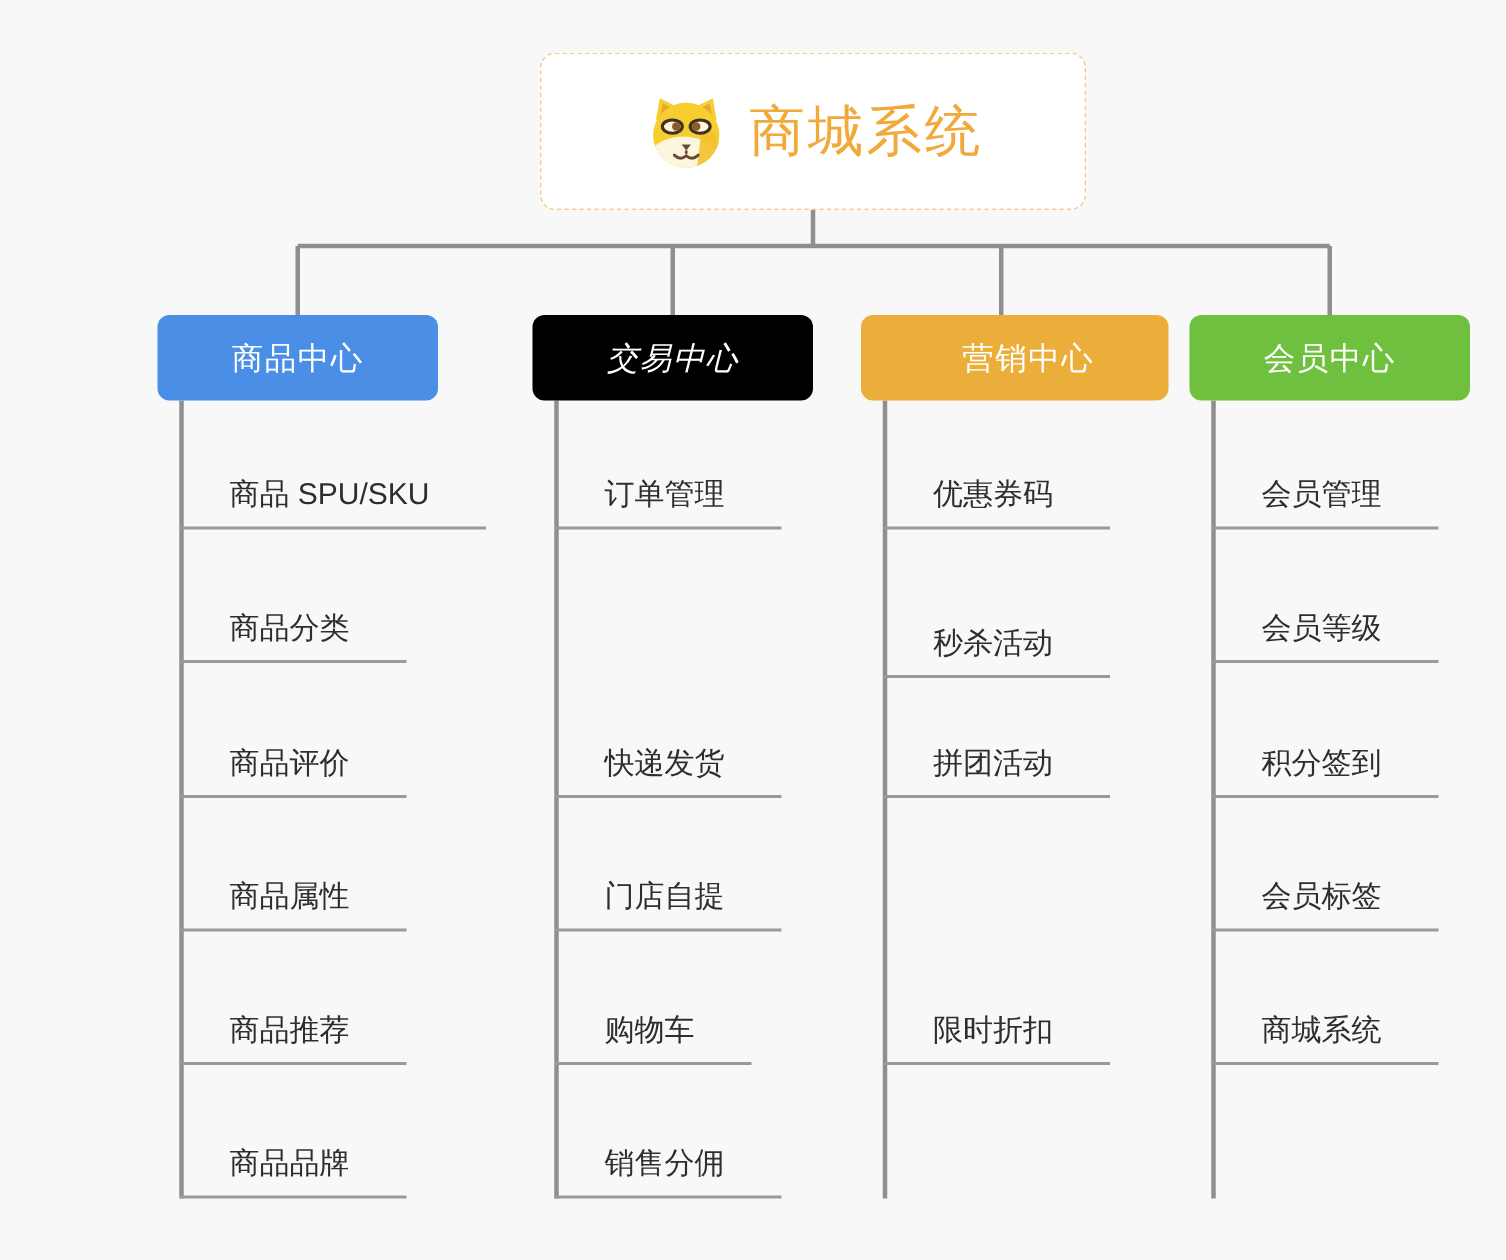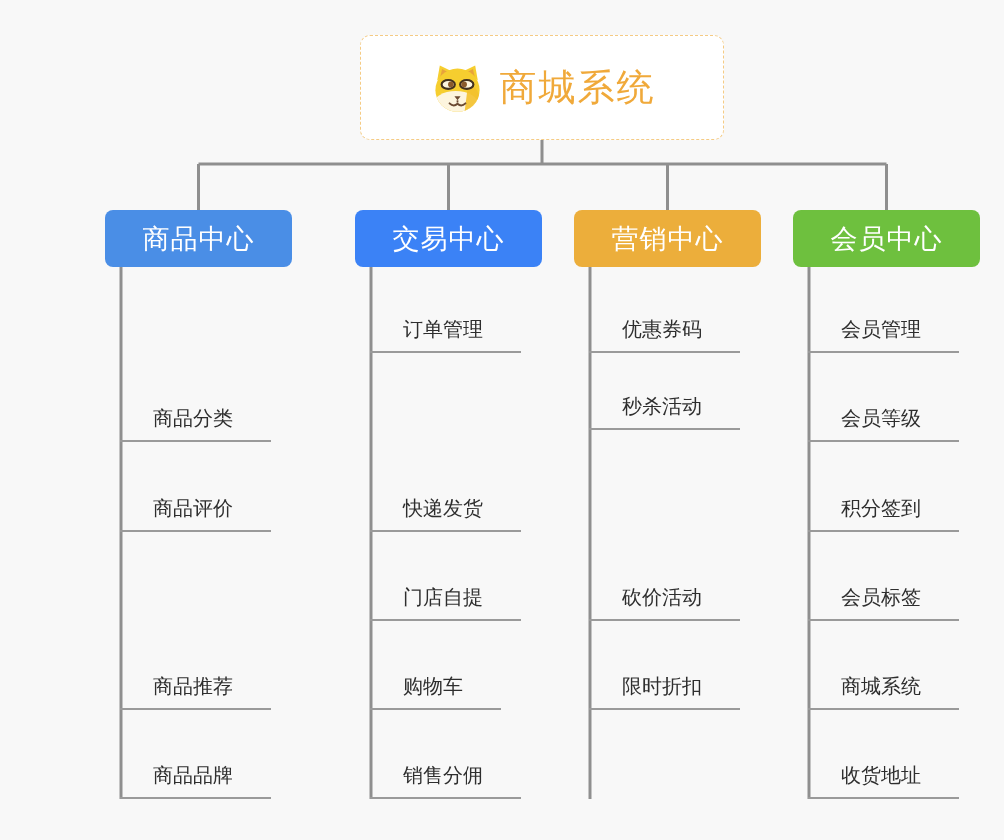--- a/index.html
+++ b/index.html
@@ -50,21 +50,21 @@
   .root-icon{
     width:57px;height:53px;
     flex:0 0 auto;
   }
   .branch-box{
     position:absolute;
     top:210px;
     width:187px;height:57px;
     border-radius:8px;
     color:#FFFFFF;
-    font-size:27px;
+    font-size:21px;
     letter-spacing:1px;
     display:flex;
     align-items:center;
     justify-content:center;
     white-space:nowrap;
   }
   .leaf{
     position:absolute;
     transform:translateY(-100%);
     font-size:20px;
@@ -113,35 +113,36 @@
         <circle cx="39.5" cy="26.5" r="3.2" fill="#8A5A2B"></circle>
       </g>
       <path d="M28.5 40 L35.5 40 L32 44.5 Z" fill="#6B4A32"></path>
       <path d="M32 44.5 L32 47" stroke="#6B4A32" stroke-width="2" fill="none"></path>
       <path d="M23 48 Q27.5 52.5 32 48.5 Q36.5 52.5 41 48" stroke="#6B4A32" stroke-width="2.2" fill="none" stroke-linecap="round"></path>
     </svg>
     <span class="root-title">商城系统</span>
   </div>
 
 <div class="branch-box" style="left: 57px; background: rgb(74, 142, 230);">商品中心</div>
+    <div class="leaf" style="left: 72px; top: 353px;">商品 SPU/SKU</div>
     <div class="leaf" style="left: 72px; top: 442px;">商品分类</div>
     <div class="leaf" style="left: 72px; top: 532px;">商品评价</div>
+    <div class="leaf" style="left: 72px; top: 621px;">商品属性</div>
     <div class="leaf" style="left: 72px; top: 710px;">商品推荐</div>
     <div class="leaf" style="left: 72px; top: 799px;">商品品牌</div>
-    <div class="branch-box" style="left: 307px; background: #3b82f6;">交易中心</div>
+    <div class="branch-box" style="left: 307px; background: #000000; font-style: italic;">交易中心</div>
     <div class="leaf" style="left: 322px; top: 353px;">订单管理</div>
     <div class="leaf" style="left: 322px; top: 532px;">快递发货</div>
     <div class="leaf" style="left: 322px; top: 621px;">门店自提</div>
     <div class="leaf" style="left: 322px; top: 710px;">购物车</div>
     <div class="leaf" style="left: 322px; top: 799px;">销售分佣</div>
-    <div class="branch-box" style="left: 526px; background: rgb(236, 174, 59);">营销中心</div>
+    <div class="branch-box" style="left: 526px; background: rgb(236, 174, 59); padding-left: 18px;">营销中心</div>
     <div class="leaf" style="left: 541px; top: 353px;">优惠券码</div>
-    <div class="leaf" style="left: 541px; top: 430px;">秒杀活动</div>
-    <div class="leaf" style="left: 541px; top: 621px;">砍价活动</div>
+    <div class="leaf" style="left: 541px; top: 452px;">秒杀活动</div>
+    <div class="leaf" style="left: 541px; top: 532px;">拼团活动</div>
     <div class="leaf" style="left: 541px; top: 710px; text-align: right;">限时折扣</div>
     <div class="branch-box" style="left: 745px; background: rgb(110, 192, 62);">会员中心</div>
     <div class="leaf" style="left: 760px; top: 353px;">会员管理</div>
     <div class="leaf" style="left: 760px; top: 442px;">会员等级</div>
     <div class="leaf" style="left: 760px; top: 532px;">积分签到</div>
     <div class="leaf" style="left: 760px; top: 621px;">会员标签</div>
     <div class="leaf" style="left: 760px; top: 710px;">商城系统</div>
-    <div class="leaf" style="left: 760px; top: 799px;">收货地址</div>
   </div>
 
 </body></html>

